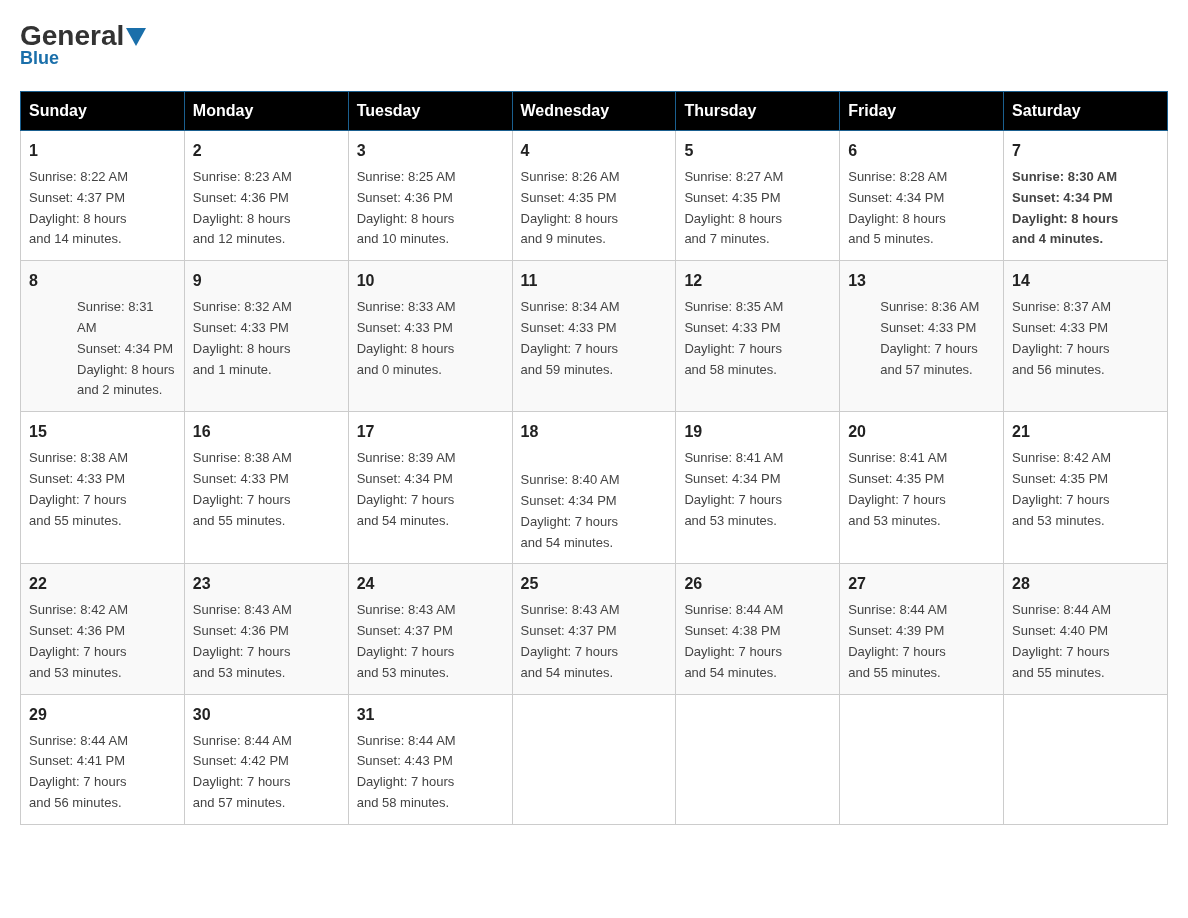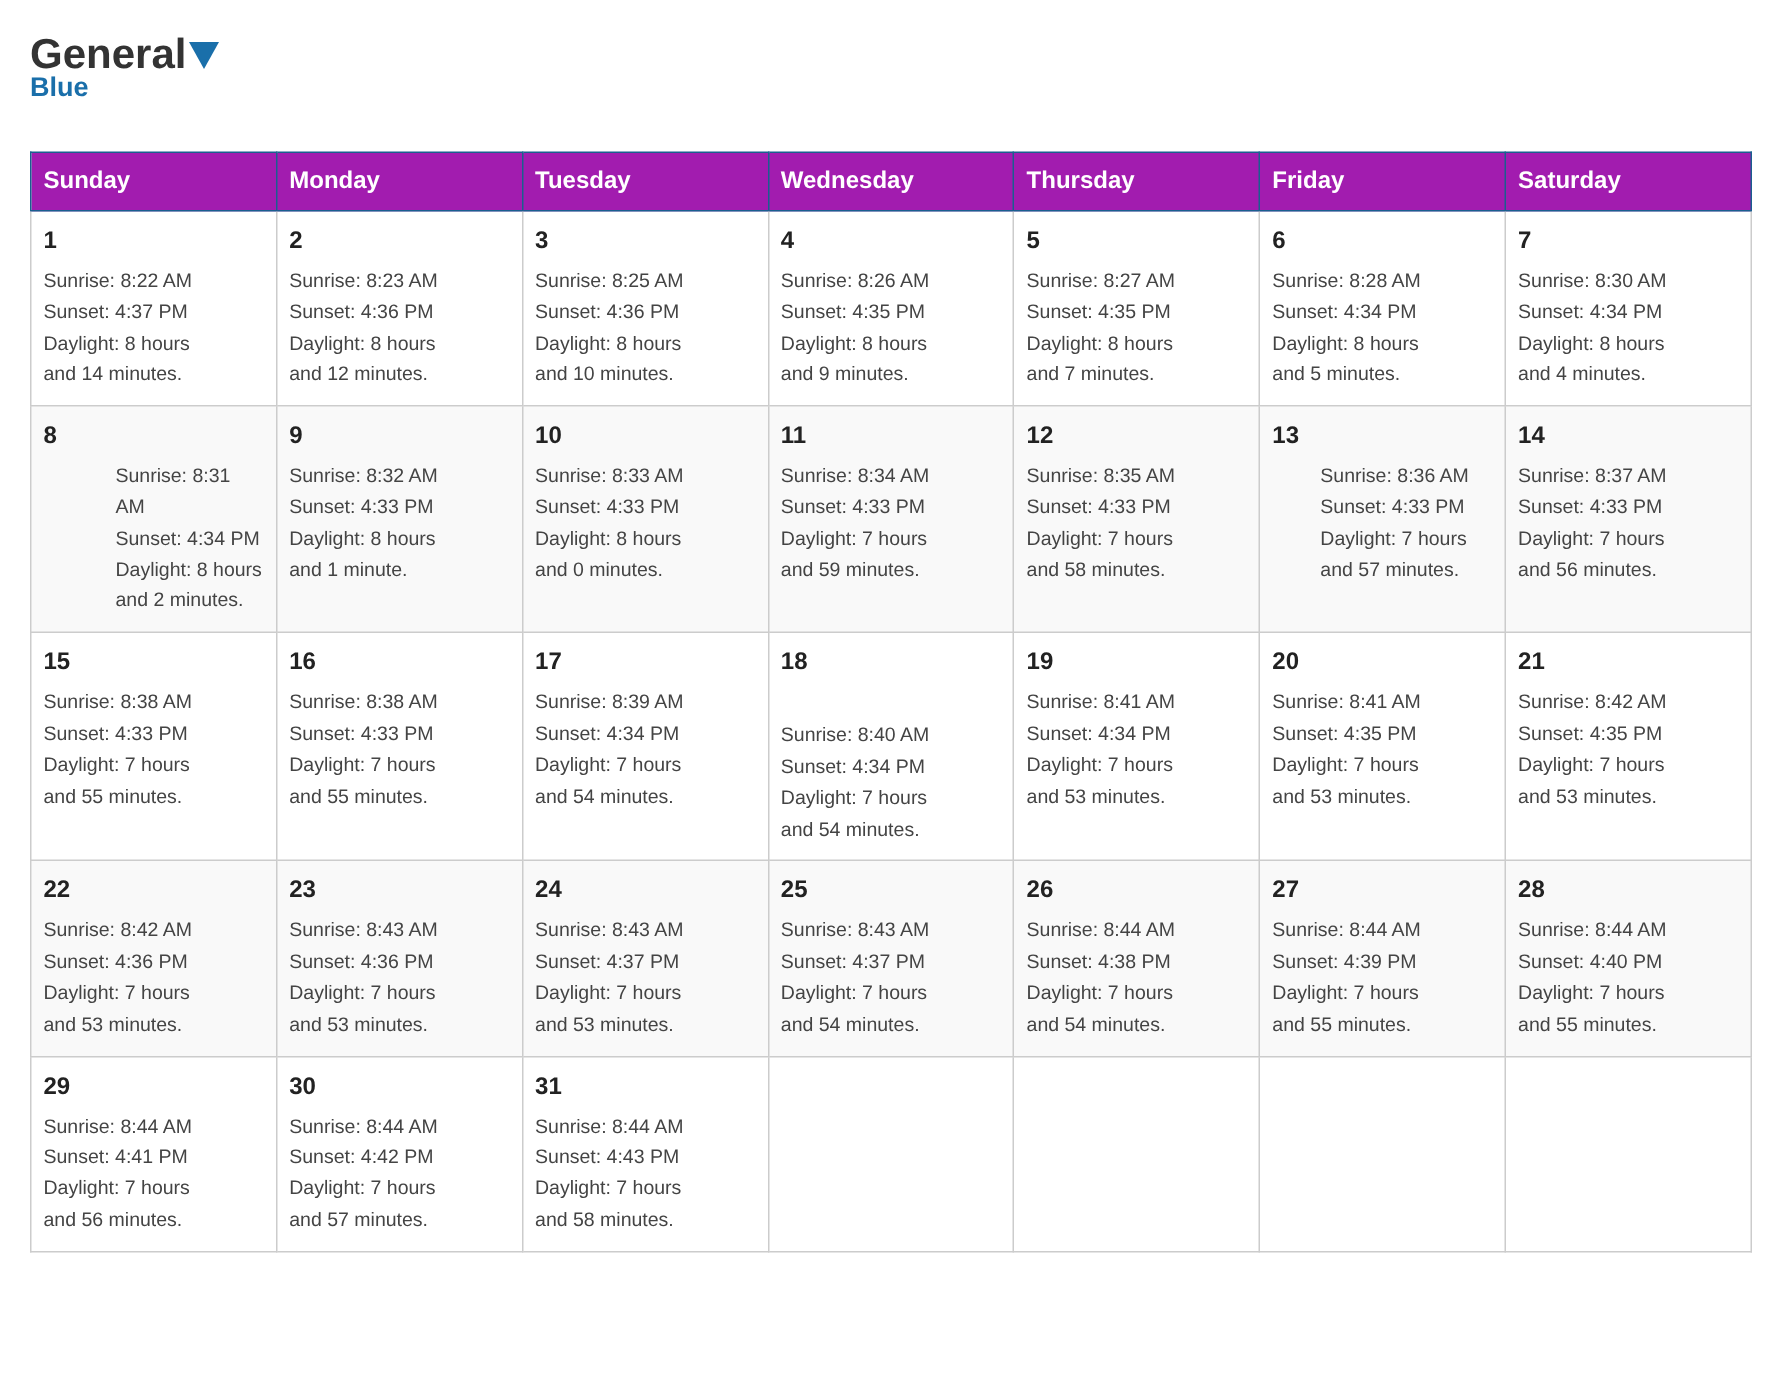--- a/index.html
+++ b/index.html
@@ -7,21 +7,21 @@
       font-family: Arial, sans-serif;
       background: #fff;
       width: 1188px;
       min-height: 918px;
       padding: 20px;
     }
     .header {
       display: flex;
       justify-content: space-between;
       align-items: flex-start;
-      margin-bottom: 32px;
+      margin-bottom: 22px;
     }
     .logo {
       display: flex;
       flex-direction: column;
       align-items: flex-start;
     }
     .logo-text {
       font-size: 28px;
       font-weight: bold;
       color: #1a1a1a;
@@ -55,21 +55,21 @@
       font-size: 22px;
       color: #444;
       margin-top: 4px;
     }
     table {
       width: 100%;
       border-collapse: collapse;
       table-layout: fixed;
     }
     thead tr th {
-      background: #a21caf;
+      background: #000000;
       color: #fff;
       font-size: 16px;
       font-weight: bold;
       padding: 10px 8px;
       text-align: left;
       border: 1px solid #1a5f8f;
     }
     tbody tr td {
       vertical-align: top;
       padding: 8px 8px 10px 8px;
@@ -163,21 +163,21 @@
         </td>
         <td>
           <span class="day-num">6</span>
           <div class="day-info" style="white-space: pre-line;">Sunrise: 8:28 AM
 Sunset: 4:34 PM
 Daylight: 8 hours
 and 5 minutes.</div>
         </td>
         <td>
           <span class="day-num">7</span>
-          <div class="day-info" style="white-space: pre-line;">Sunrise: 8:30 AM
+          <div class="day-info" style="white-space: pre-line; font-weight: bold;">Sunrise: 8:30 AM
 Sunset: 4:34 PM
 Daylight: 8 hours
 and 4 minutes.</div>
         </td>
       </tr>
       <tr>
         <td>
           <span class="day-num">8</span>
           <div class="day-info" style="white-space: pre-line; margin-left: 48px;">Sunrise: 8:31 AM
 Sunset: 4:34 PM

